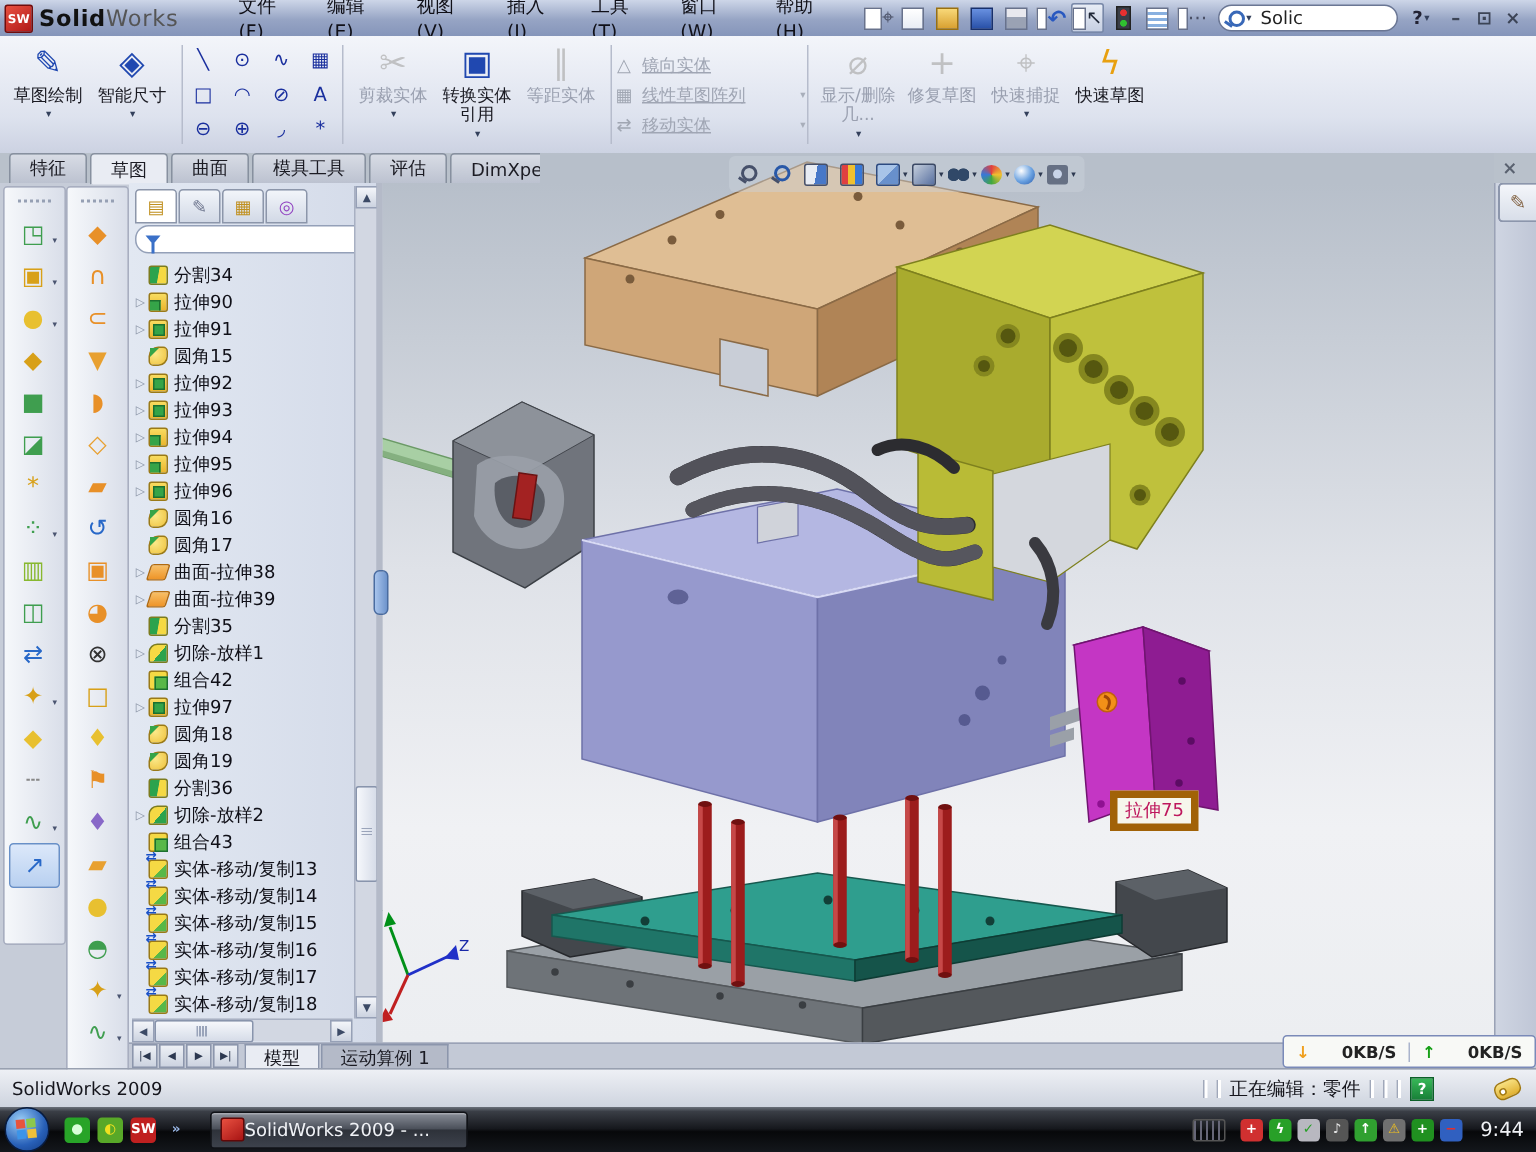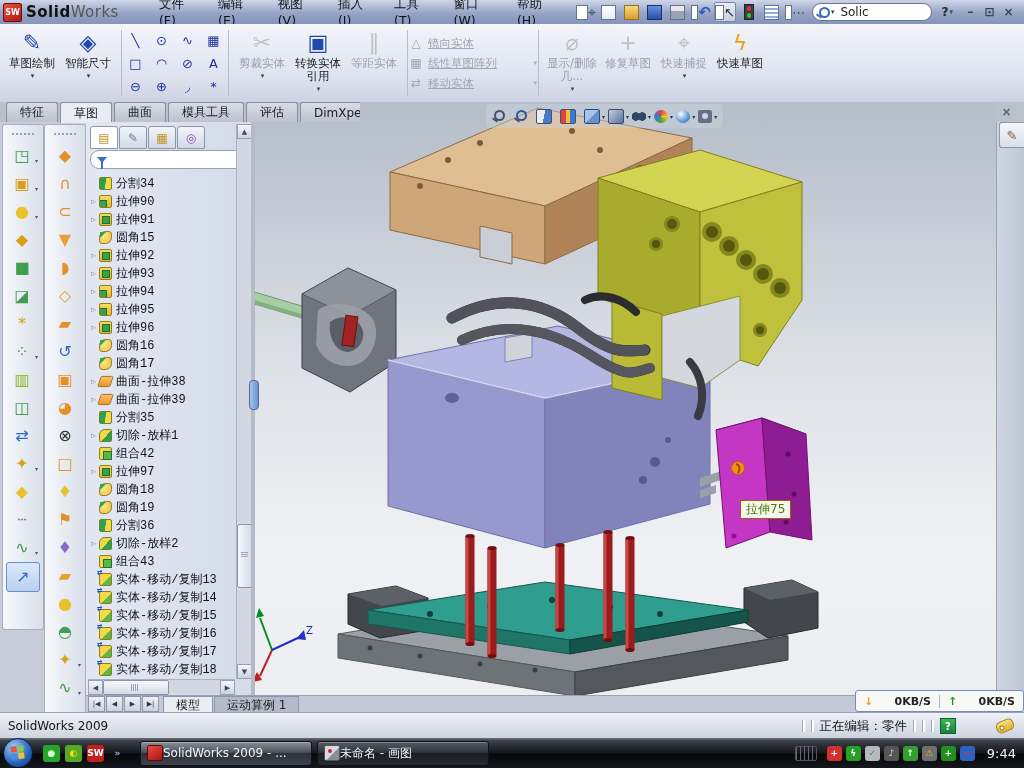--- a/index.html
+++ b/index.html
@@ -100,21 +100,21 @@
   .tree-tabs{position:absolute;left:4px;top:4px;display:flex;align-items:center;width:156px;}
   .ttab{width:26px;height:21px;margin-right:1px;border:1px solid #8c96aa;border-radius:3px 3px 0 0;
     background:linear-gradient(#f2f5fa,#d2d9e6);display:flex;align-items:center;justify-content:center;font-size:12px;}
   .ttab.active{background:#fff;}
   .ttab-more{margin-left:auto;color:#3a4660;font-size:12px;font-weight:bold;}
   .filter{position:absolute;left:4px;top:28px;width:152px;height:17px;background:#fff;
     border:1px solid #94a0b8;border-radius:9px;display:flex;align-items:center;padding-left:6px;}
   .funnel{width:0;height:0;border-left:5px solid transparent;border-right:5px solid transparent;
     border-top:6px solid #3a70c8;position:relative;}
   .funnel::after{content:"";position:absolute;left:-1px;top:-1px;width:2px;height:7px;background:#3a70c8;}
-  .tree{position:absolute;left:2px;top:52px;width:148px;font-family:Liberation Mono, monospace;}
+  .tree{position:absolute;left:2px;top:52px;width:148px;}
   .tree-row{display:flex;align-items:center;height:18px;white-space:nowrap;}
   .tw{width:11px;font-size:8px;color:#8a94a6;text-align:center;}
   .tw::before{content:"";}
   .tw.on::before{content:"▷";}
   .ic{width:13px;height:13px;flex:none;margin-right:4px;border-radius:2px;position:relative;box-sizing:border-box;}
   .ic-split{background:linear-gradient(100deg,#2ba34d 48%,#f5d944 52%);border:1px solid #7c7c20;}
   .ic-extrude-a{background:linear-gradient(#f8dc60,#eab52c);border:1px solid #9a7a18;}
   .ic-extrude-a::after{content:"";position:absolute;left:0;bottom:0;width:6px;height:6px;background:#35a448;border-right:1px solid #1c7030;border-top:1px solid #1c7030;}
   .ic-extrude-b{background:linear-gradient(#f8dc60,#eab52c);border:1px solid #9a7a18;}
   .ic-extrude-b::after{content:"";position:absolute;left:2px;top:2px;width:6px;height:6px;background:#35a448;border:1px solid #1c7030;}
@@ -165,22 +165,22 @@
   .hu-appear{background:linear-gradient(90deg,#e04040 33%,#f0c030 33% 66%,#3878d8 66%);border:1px solid #46506a;}
   .hu-orient{background:linear-gradient(135deg,#a8c4e8 50%,#6890cc 50%);border:1px solid #2c4a80;}
   .hu-display{background:linear-gradient(135deg,#c4cedc,#5870a0);border:1px solid #3c4a66;}
   .hu-glasses{background:radial-gradient(circle at 27% 50%,#304868 4px,transparent 4.5px),
               radial-gradient(circle at 73% 50%,#304868 4px,transparent 4.5px);}
   .hu-scene{border-radius:50%;background:conic-gradient(#e04040,#f0c030,#40a840,#3878d8,#e04040);}
   .hu-ball{border-radius:50%;background:radial-gradient(circle at 35% 30%,#fff,#68a0e0 55%,#2858a8);}
   .hu-camera{background:#667084;border-radius:2px;position:relative;}
   .hu-camera::after{content:"";position:absolute;left:4px;top:3px;width:6px;height:6px;border-radius:50%;background:#c8d4e8;}
 
-  .tooltip{left:740px;top:500px;background:#f6f6ec;border:1px solid #a16207;padding:0px 5px;
-    font-size:12px;color:#4d7c0f;z-index:6;}
+  .tooltip{left:740px;top:527px;background:#f6f6ec;border:5px solid #a16207;padding:0px 5px;
+    font-size:12px;color:#be185d;z-index:6;}
 
   
   .taskpane{left:996px;top:122px;width:28px;height:573px;background:linear-gradient(90deg,#cfd5e2,#bfc6d6);
     border-left:1px solid #9aa2b6;}
   .tp-btn{position:absolute;left:2px;width:24px;height:24px;border:1px solid #8c96ac;border-radius:3px 0 0 3px;
     background:linear-gradient(#f4f6fa,#d8dee9);display:flex;align-items:center;justify-content:center;font-size:13px;}
   .tp-btn.active{background:#fff;}
   .tp-ball{width:13px;height:13px;border-radius:50%;background:conic-gradient(#e04040,#e8c030,#40a840,#3878d8,#e04040);}
 
   
@@ -1138,24 +1138,20 @@
         <span class="ql-ic" style="color: rgb(240, 224, 32); background: rgb(88, 168, 40);">◐</span>
         <span class="ql-ic" style="color: rgb(255, 255, 255); background: rgb(192, 32, 32);">SW</span>
         <span class="ql-ic" style="color: rgb(154, 184, 232); background: transparent;">»</span>
       </div>
     <div class="taskwins">
 
     <div class="twin active">
           <span class="tw-ic sw"></span>
           <span>SolidWorks 2009 - ...</span>
         </div>
-        <div class="twin">
-          <span class="tw-ic paint"></span>
-          <span>未命名 - 画图</span>
-        </div>
       </div>
     <div class="tray">
       <span class="kbd"></span>
       <span style="display:flex;gap:4px">
 
       <span class="tray-ic" style="color: rgb(255, 255, 255); background: rgb(208, 48, 48);">+</span>
           <span class="tray-ic" style="color: rgb(255, 255, 255); background: rgb(40, 160, 40);">ϟ</span>
           <span class="tray-ic" style="color: rgb(40, 160, 40); background: rgb(184, 184, 192);">✓</span>
           <span class="tray-ic" style="color: rgb(232, 232, 232); background: rgb(85, 85, 85);">♪</span>
           <span class="tray-ic" style="color: rgb(255, 255, 255); background: rgb(48, 160, 48);">↑</span>

